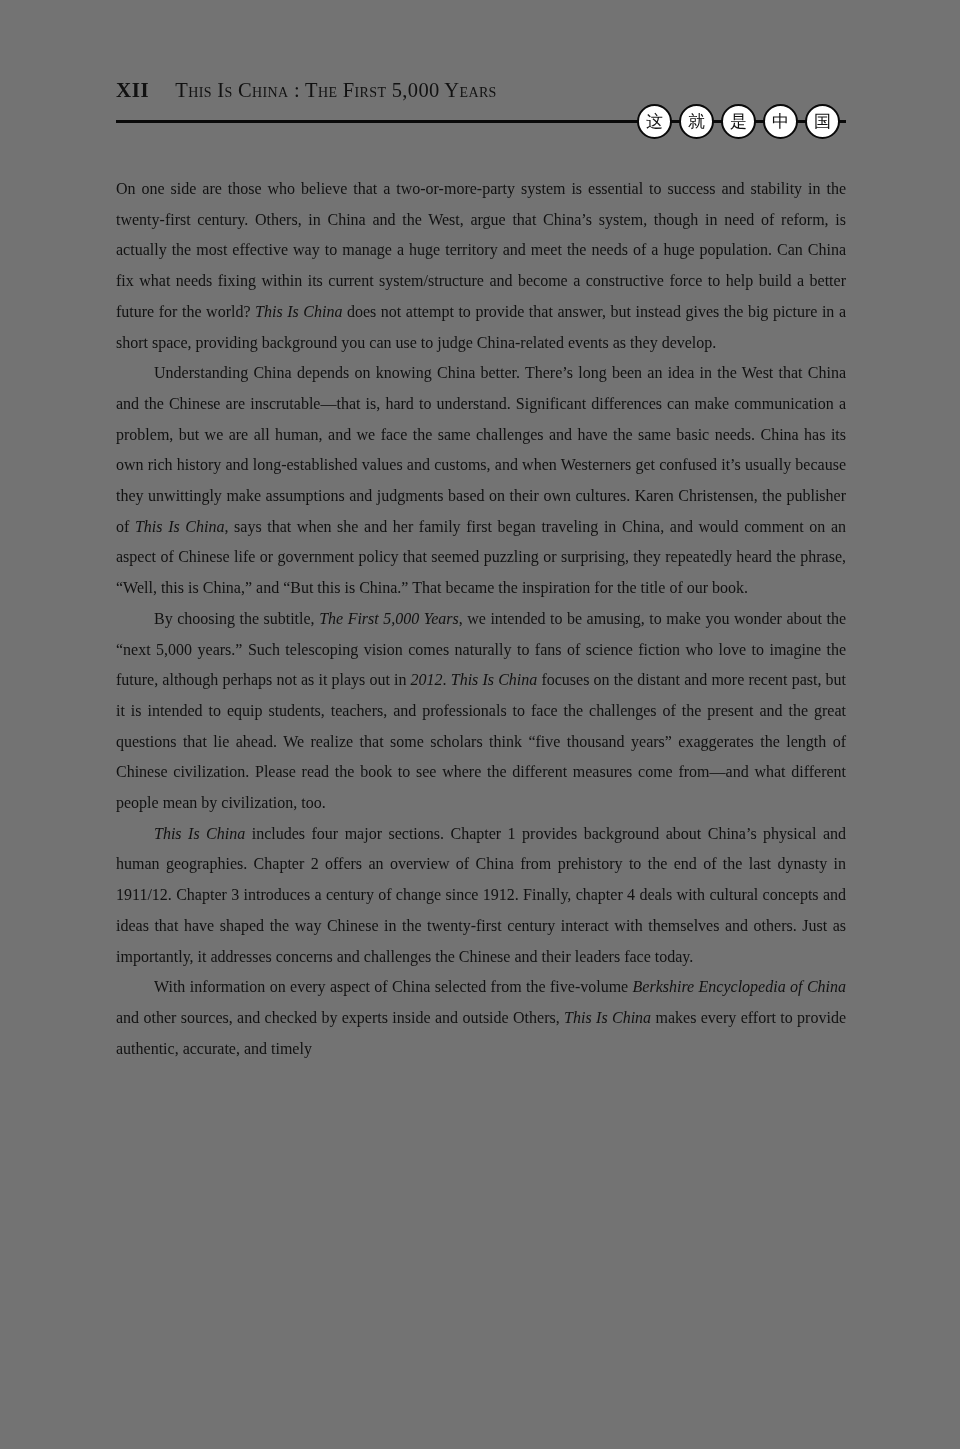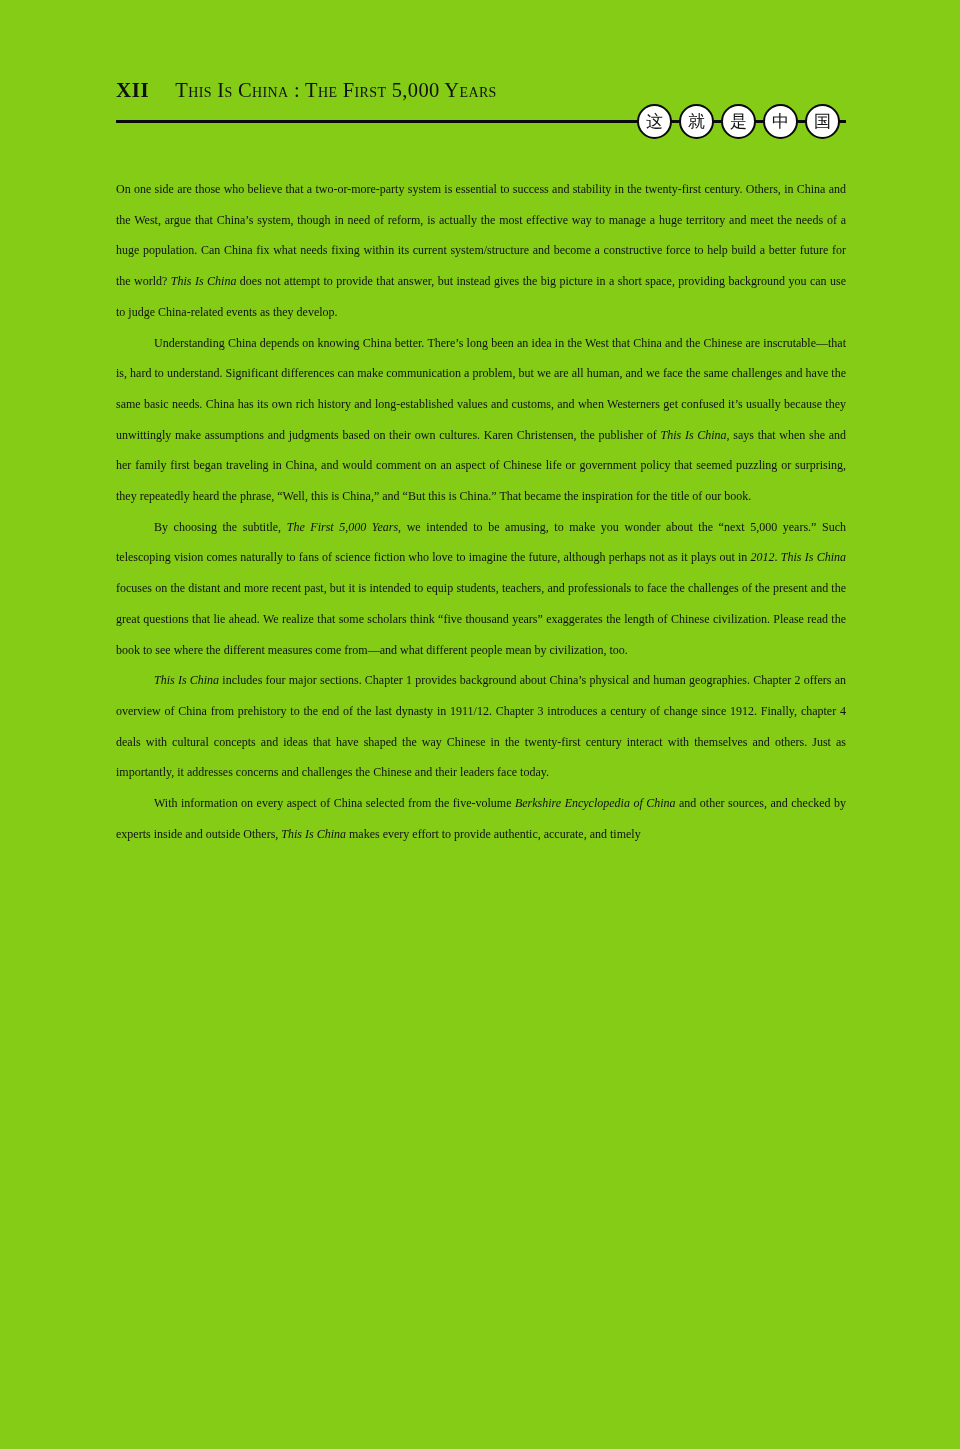--- a/index.html
+++ b/index.html
@@ -5,21 +5,21 @@
   html, body {
     margin: 0;
     padding: 0;
     background: #ffffff;
   }
 
   .page {
     position: relative;
     width: 960px;
     height: 1449px;
-    background: #84cc16;
+    background: #737373;
     overflow: hidden;
     font-family: "Liberation Serif", "DejaVu Serif", serif;
     color: #111111;
   }
 
   
   .running-head {
     position: absolute;
     left: 116px;
     top: 80px;
@@ -104,21 +104,21 @@
   
   .body-col {
     position: absolute;
     left: 116px;
     top: 174px;
     width: 730px;
   }
 
   .body-col p {
     margin: 0;
-    font-size: 12px;
+    font-size: 16px;
     line-height: 30.7px;
     text-align: justify;
     text-justify: inter-word;
     hyphens: manual;
     color: #111111;
   }
 
   .body-col p.indent {
     text-indent: 38px;
   }

